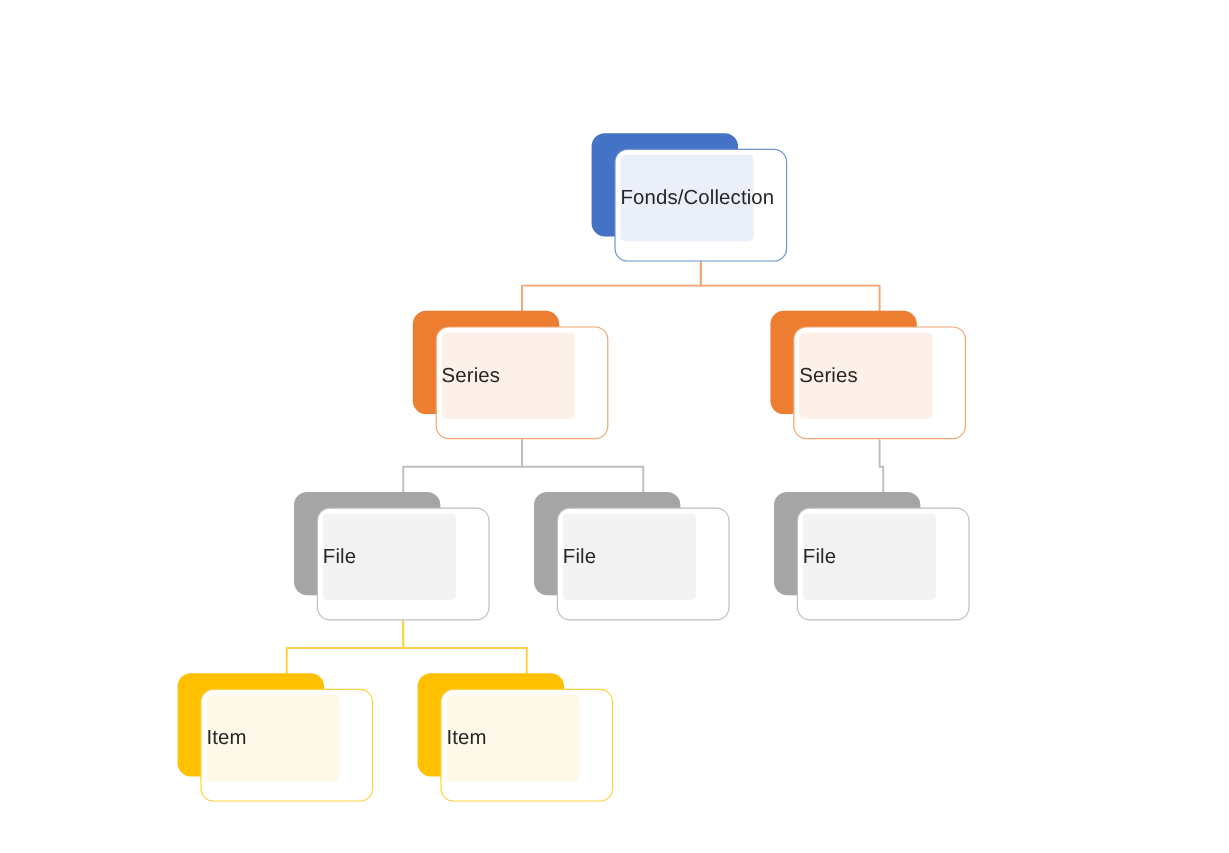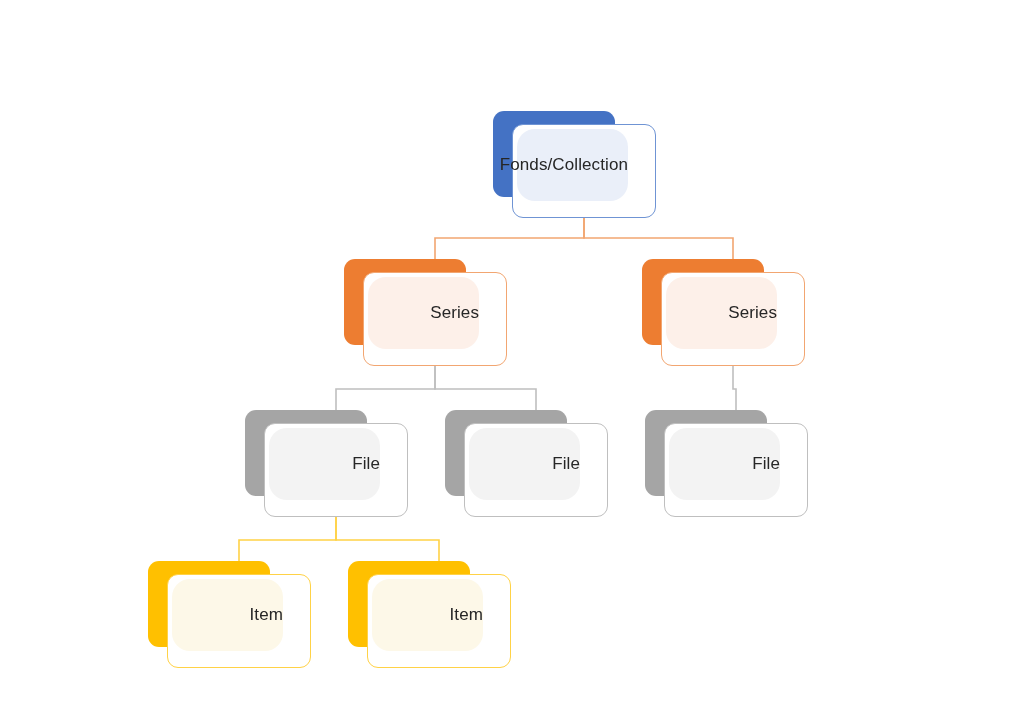--- a/index.html
+++ b/index.html
@@ -40,24 +40,24 @@
     position: absolute;
     background: #ffffff;
     border-style: solid;
     border-width: 1.4px;
     border-radius: 11px;
     box-sizing: border-box;
   }
   
   .node .plate-inner {
     position: absolute;
-    border-radius: 18px;
+    border-radius: 4px;
     display: flex;
     align-items: center;
-    justify-content: flex-end;
+    justify-content: flex-start;
   }
   .node .node-label {
     font-size: 17px;
     color: #262626;
     line-height: 1.1;
     white-space: nowrap;
     letter-spacing: 0.1px;
   }
 </style>
 </head>

